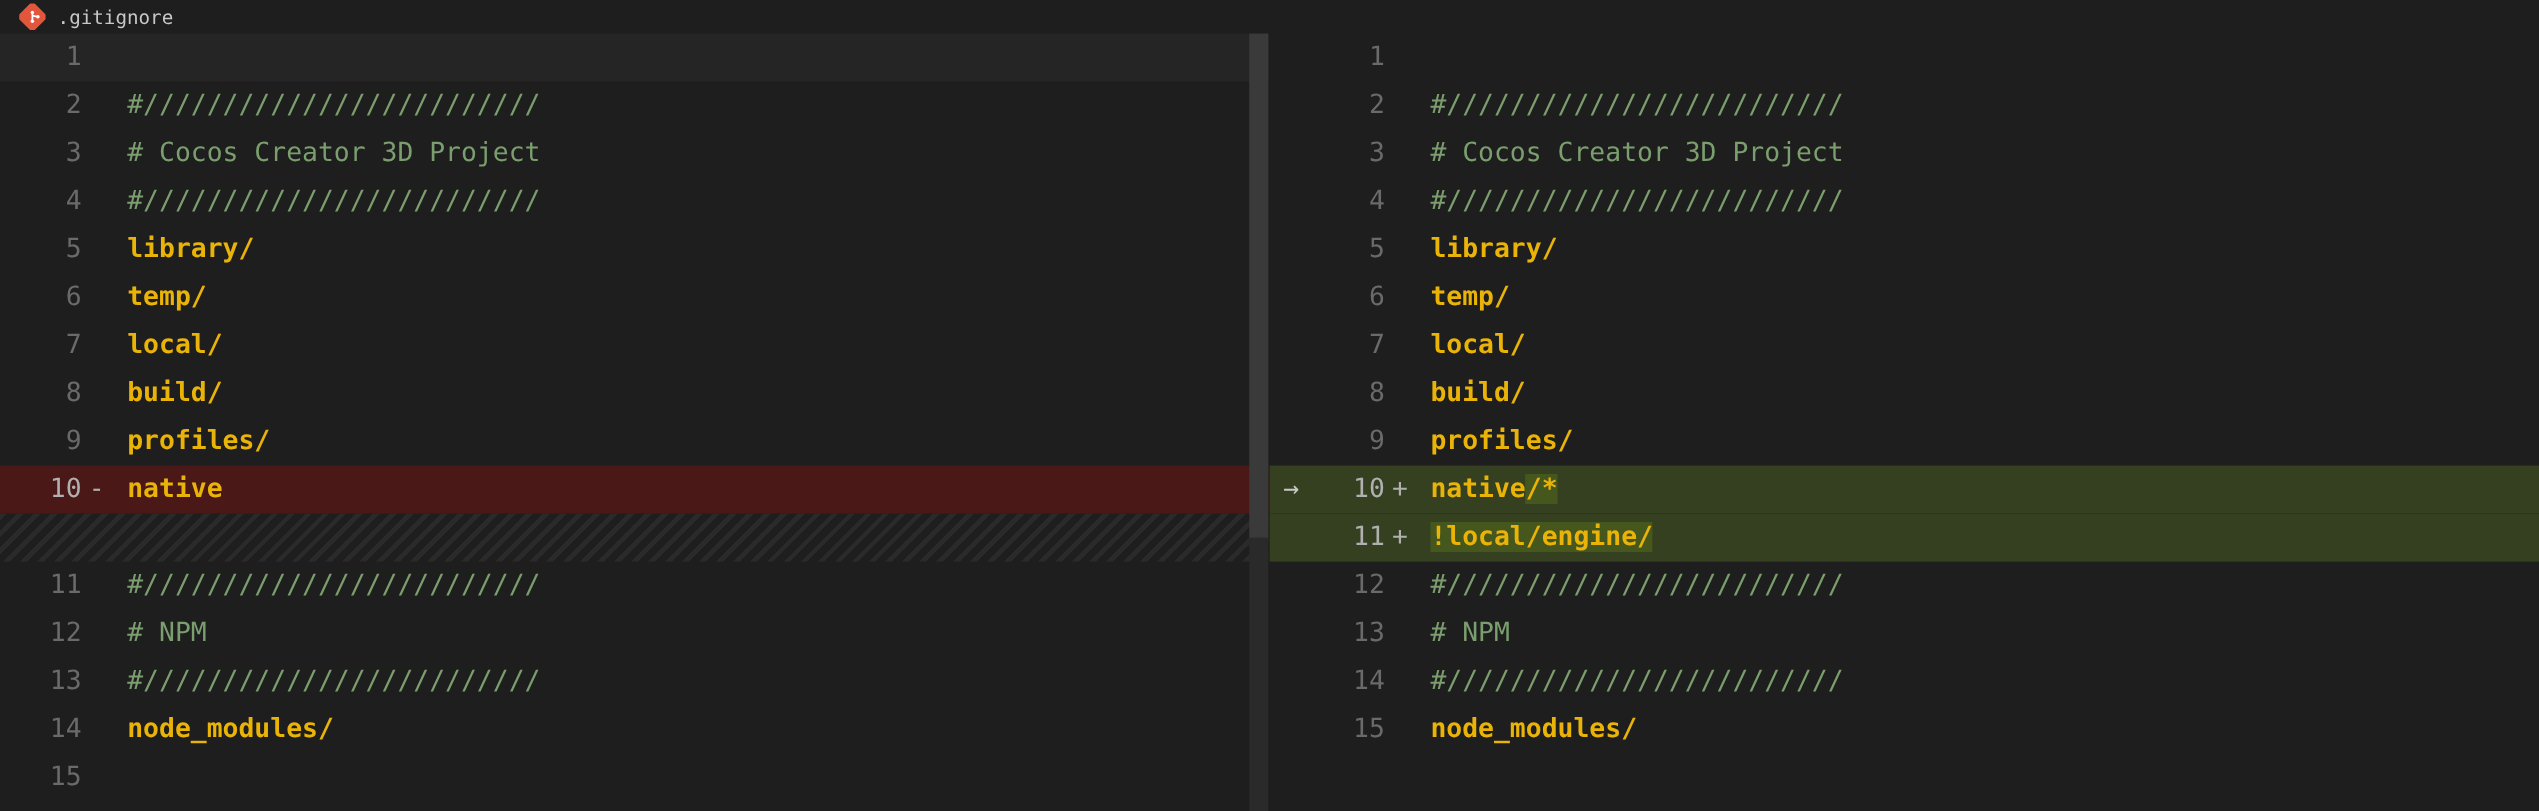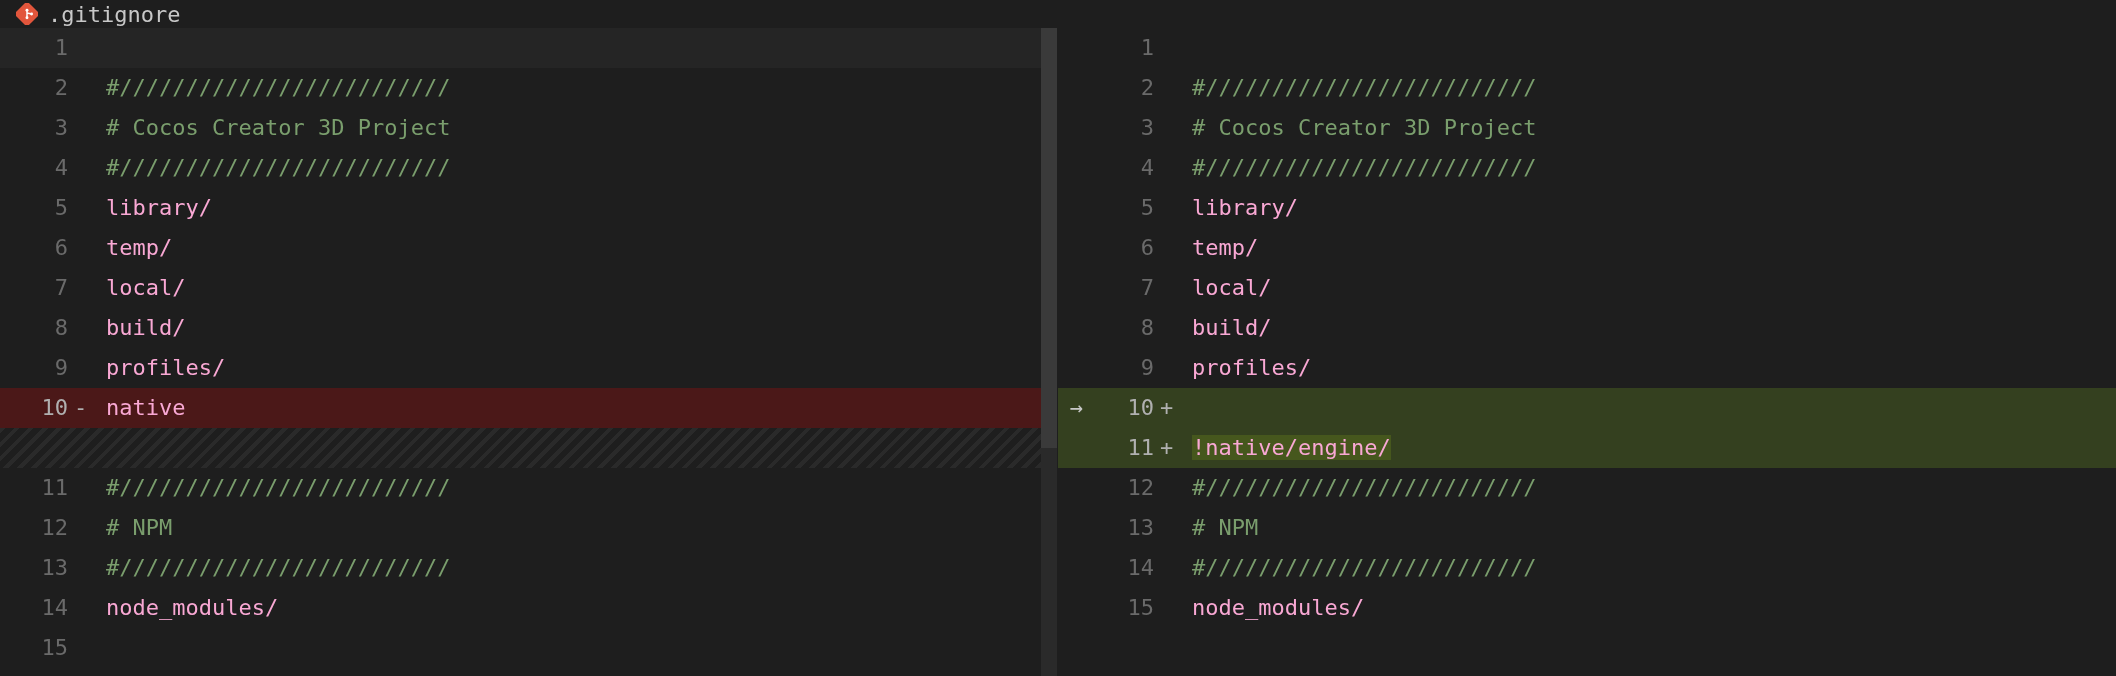--- a/index.html
+++ b/index.html
@@ -17,21 +17,21 @@
     display: flex;
     align-items: center;
     padding-left: 16px;
     background: #1e1e1e;
   }
   .tab {
     display: flex;
     align-items: center;
     gap: 10px;
     color: #c8c8c8;
-    font-size: 22px;
+    font-size: 16px;
   }
   .git-icon {
     width: 22px;
     height: 22px;
     display: inline-block;
   }
   .panes {
     display: flex;
     width: 100%;
     height: calc(100% - 28px);
@@ -65,21 +65,21 @@
     font-size: 22px;
   }
   .gap {
     width: 12px;
     flex-shrink: 0;
   }
   .code {
     flex: 1 1 auto;
   }
   .tok-comment { color: #7a9e6d; }
-  .tok-plain   { color: #f9a8d4; }
+  .tok-plain   { color: #eab308; font-weight: bold; }
   .removed     { background: #4b1818; }
   .removed .gutter, .removed .marker { color: #b0b0b0; }
   .added       { background: #34401f; }
   .added .gutter, .added .marker { color: #b0b0b0; }
   .highlight-add { background: #46571d; }
   .diff-filler {
     height: 40px;
     background-image: repeating-linear-gradient(
       135deg,
       #2a2a2a 0px, #2a2a2a 4px,
@@ -161,20 +161,20 @@
   <div class="pane pane-right" id="pane-right">
       <div class="code-line"><span class="arrow-col"></span><span class="gutter">1</span><span class="marker"></span><span class="gap"></span><span class="code"><span class="tok-plain"></span></span></div>
       <div class="code-line"><span class="arrow-col"></span><span class="gutter">2</span><span class="marker"></span><span class="gap"></span><span class="code"><span class="tok-comment">#/////////////////////////</span></span></div>
       <div class="code-line"><span class="arrow-col"></span><span class="gutter">3</span><span class="marker"></span><span class="gap"></span><span class="code"><span class="tok-comment"># Cocos Creator 3D Project</span></span></div>
       <div class="code-line"><span class="arrow-col"></span><span class="gutter">4</span><span class="marker"></span><span class="gap"></span><span class="code"><span class="tok-comment">#/////////////////////////</span></span></div>
       <div class="code-line"><span class="arrow-col"></span><span class="gutter">5</span><span class="marker"></span><span class="gap"></span><span class="code"><span class="tok-plain">library/</span></span></div>
       <div class="code-line"><span class="arrow-col"></span><span class="gutter">6</span><span class="marker"></span><span class="gap"></span><span class="code"><span class="tok-plain">temp/</span></span></div>
       <div class="code-line"><span class="arrow-col"></span><span class="gutter">7</span><span class="marker"></span><span class="gap"></span><span class="code"><span class="tok-plain">local/</span></span></div>
       <div class="code-line"><span class="arrow-col"></span><span class="gutter">8</span><span class="marker"></span><span class="gap"></span><span class="code"><span class="tok-plain">build/</span></span></div>
       <div class="code-line"><span class="arrow-col"></span><span class="gutter">9</span><span class="marker"></span><span class="gap"></span><span class="code"><span class="tok-plain">profiles/</span></span></div>
-      <div class="code-line added"><span class="arrow-col">→</span><span class="gutter">10</span><span class="marker">+</span><span class="gap"></span></div>
-      <div class="code-line added"><span class="arrow-col"></span><span class="gutter">11</span><span class="marker">+</span><span class="gap"></span><span class="code"><span class="tok-plain"></span><span class="tok-plain highlight-add">!native/engine/</span></span></div>
+      <div class="code-line added"><span class="arrow-col">→</span><span class="gutter">10</span><span class="marker">+</span><span class="gap"></span><span class="code"><span class="tok-plain">native</span><span class="tok-plain highlight-add">/*</span></span></div>
+      <div class="code-line added"><span class="arrow-col"></span><span class="gutter">11</span><span class="marker">+</span><span class="gap"></span><span class="code"><span class="tok-plain"></span><span class="tok-plain highlight-add">!local/engine/</span></span></div>
       <div class="code-line"><span class="arrow-col"></span><span class="gutter">12</span><span class="marker"></span><span class="gap"></span><span class="code"><span class="tok-comment">#/////////////////////////</span></span></div>
       <div class="code-line"><span class="arrow-col"></span><span class="gutter">13</span><span class="marker"></span><span class="gap"></span><span class="code"><span class="tok-comment"># NPM</span></span></div>
       <div class="code-line"><span class="arrow-col"></span><span class="gutter">14</span><span class="marker"></span><span class="gap"></span><span class="code"><span class="tok-comment">#/////////////////////////</span></span></div>
       <div class="code-line"><span class="arrow-col"></span><span class="gutter">15</span><span class="marker"></span><span class="gap"></span><span class="code"><span class="tok-plain">node_modules/</span></span></div>
     </div>
 </div>
 
 </body></html>

